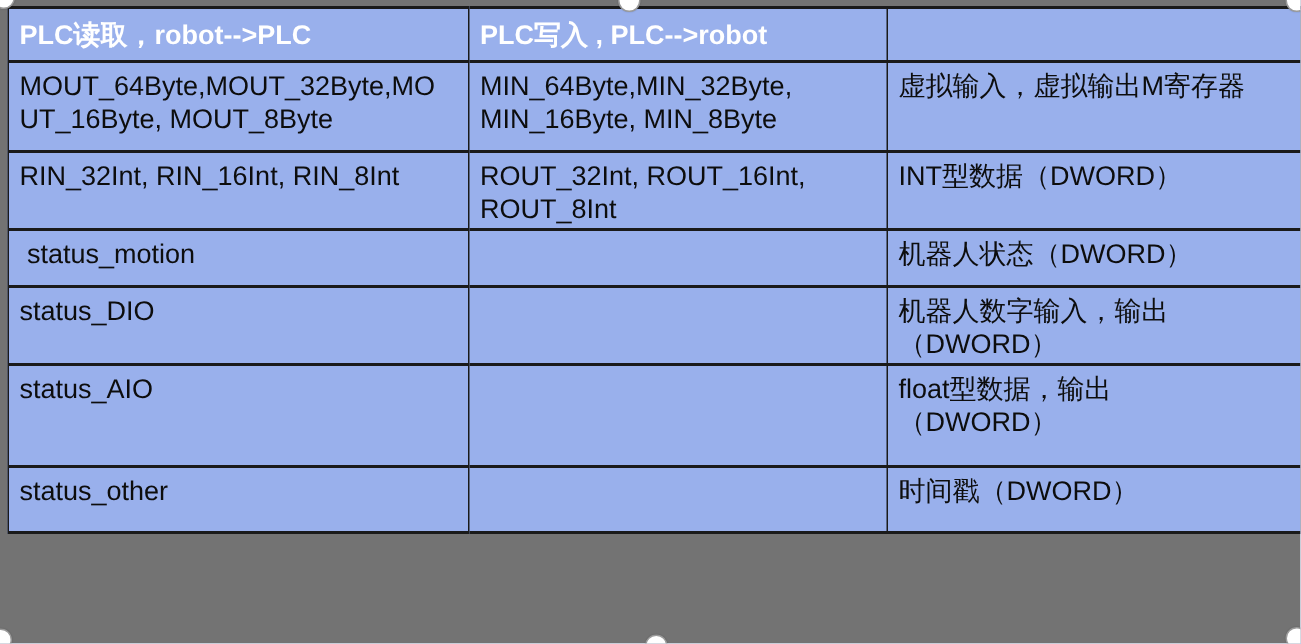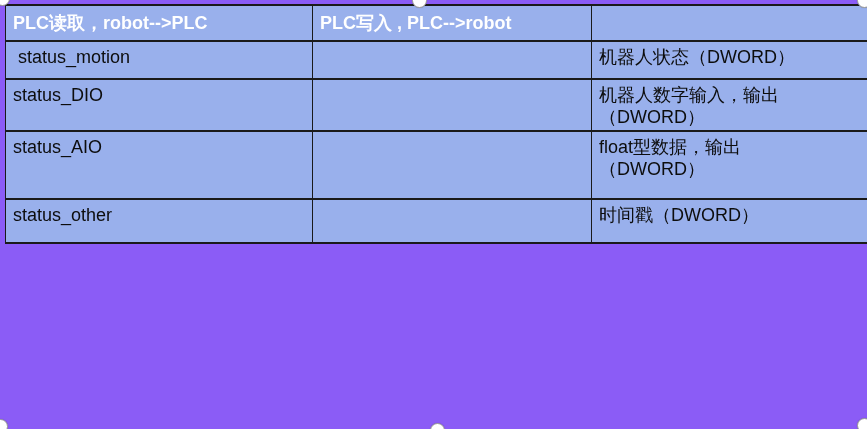--- a/index.html
+++ b/index.html
@@ -1,20 +1,20 @@
 <!DOCTYPE html>
 <html><head>
 <meta charset="utf-8">
 <style>
   * { margin: 0; padding: 0; box-sizing: border-box; }
   html, body { width: 867px; height: 429px; overflow: hidden; background: #ffffff; }
   .stage {
     position: relative;
     width: 867px; height: 429px;
-    background: #8b5cf6;
+    background: #737373;
     overflow: hidden;
     font-family: "Liberation Sans", "DejaVu Sans", sans-serif;
   }
   .table-wrap {
     position: absolute;
     left: 5px; top: 4px;
     width: 862px;
   }
   table.plc {
     border-collapse: collapse;
@@ -72,20 +72,33 @@
         <col style="width:276px">
       </colgroup>
       <thead>
         <tr style="height:36px">
           <th>PLC读取，robot--&gt;PLC</th>
           <th>PLC写入 , PLC--&gt;robot</th>
           <th></th>
         </tr>
       </thead>
       <tbody>
+        <tr style="height:60px">
+          <td>MOUT_64Byte,MOUT_32Byte,MO
+UT_16Byte, MOUT_8Byte</td>
+          <td>MIN_64Byte,MIN_32Byte,
+MIN_16Byte, MIN_8Byte</td>
+          <td>虚拟输入，虚拟输出M寄存器</td>
+        </tr>
+        <tr style="height:48px">
+          <td>RIN_32Int, RIN_16Int, RIN_8Int</td>
+          <td>ROUT_32Int, ROUT_16Int,
+ROUT_8Int</td>
+          <td>INT型数据（DWORD）</td>
+        </tr>
         <tr style="height:38px">
           <td> status_motion</td>
           <td></td>
           <td>机器人状态（DWORD）</td>
         </tr>
         <tr style="height:45px">
           <td>status_DIO</td>
           <td></td>
           <td>机器人数字输入，输出
 （DWORD）</td>

